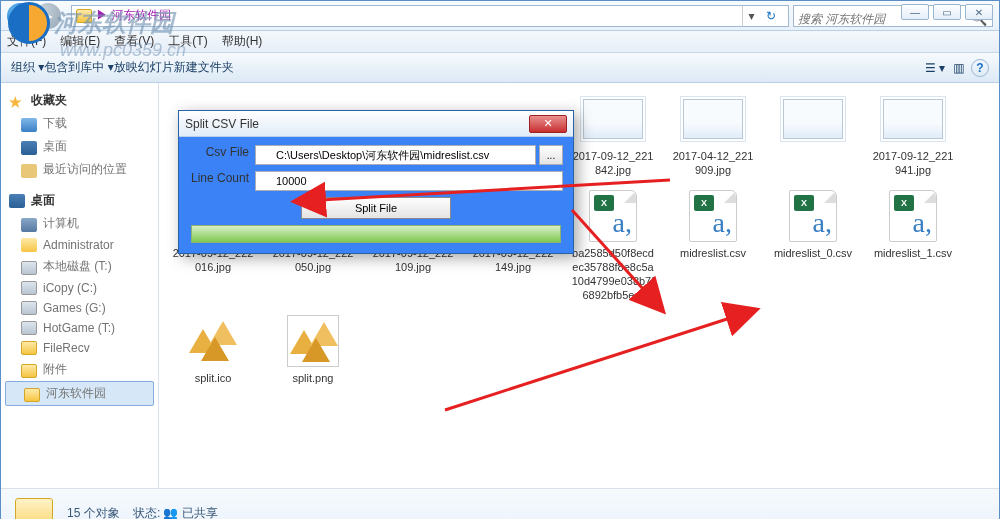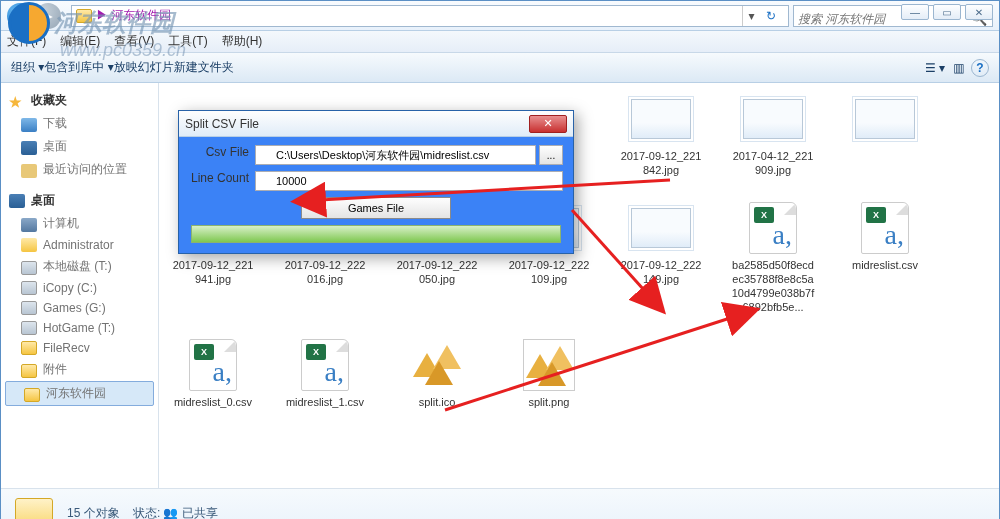--- a/index.html
+++ b/index.html
@@ -36,21 +36,21 @@
 .ico-dl{background:linear-gradient(#7fb8e8,#3a7fc4);border-radius:2px}
 .ico-desk{background:linear-gradient(#4a7fb5,#2a5f95);border-radius:2px}
 .ico-recent{background:#e8c878;border-radius:2px}
 .ico-user{background:linear-gradient(#ffe9a8,#f5c542);border-radius:2px}
 .ico-pc{background:linear-gradient(#8aa8c8,#5478a0);border-radius:2px}
 .ico-drive{background:linear-gradient(#dde5ed,#b8c5d2);border-radius:2px;border:1px solid #999}
 .ico-ctrl{background:linear-gradient(#b8d8a8,#6fa850);border-radius:2px}
 .ico-bin{background:linear-gradient(#d8d8d8,#a8a8a8);border-radius:2px}
 .ico-fold{background:linear-gradient(#ffe9a8,#f5c542);border:1px solid #d4a827;border-radius:2px}
 .content{flex:1;position:relative;padding:10px;overflow:hidden}
-.files{display:flex;flex-wrap:wrap;gap:24px;align-content:flex-start}
+.files{display:flex;flex-wrap:wrap;gap:12px;align-content:flex-start}
 .file{width:88px;display:flex;flex-direction:column;align-items:center;text-align:center;cursor:default}
 .file-ico{width:64px;height:52px;margin-bottom:4px;display:flex;align-items:center;justify-content:center}
 .file-name{font-size:11px;line-height:1.3;color:#333;word-break:break-all;padding:0 2px}
 .thumb-img{width:60px;height:40px;border:1px solid #b8c8d8;background:linear-gradient(#f8fbfe 60%,#e0ecf8);box-shadow:0 0 0 2px #fff,0 0 0 3px #d8e4f0}
 .thumb-csv{width:48px;height:52px;background:#fff;border:1px solid #ccc;position:relative;border-radius:2px 6px 2px 2px}
 .thumb-csv::before{content:"";position:absolute;top:0;right:0;width:12px;height:12px;background:linear-gradient(135deg,#fff 48%,#ddd 52%);border-radius:0 6px 0 0}
 .thumb-csv .xl{position:absolute;top:4px;left:4px;width:20px;height:16px;background:#217346;color:#fff;font-size:9px;font-weight:bold;display:flex;align-items:center;justify-content:center;border-radius:2px}
 .thumb-csv .a{position:absolute;bottom:2px;right:4px;font-size:28px;color:#3a7fc4;font-family:Georgia,serif}
 .thumb-ico{width:52px;height:52px;position:relative}
 .pyramid{position:absolute;width:0;height:0;border-left:14px solid transparent;border-right:14px solid transparent;border-bottom:24px solid #e8b040}
@@ -323,21 +323,21 @@
   <div class="dlg-body">
     <div class="dlg-row">
       <div class="dlg-label">Csv File</div>
       <input class="dlg-input" value="C:\Users\Desktop\河东软件园\midreslist.csv" style="">
       <div class="dlg-browse">...</div>
     </div>
     <div class="dlg-row">
       <div class="dlg-label">Line Count</div>
       <input class="dlg-input" value="10000" style="">
     </div>
-    <div class="dlg-split">Games File</div>
+    <div class="dlg-split">Split File</div>
     <div class="dlg-prog"></div>
   </div>
 </div>
 
 <div class="wm">
   <div class="wm-logo"></div>
   <div class="wm-txt">河东软件园</div>
 </div>
 <div class="wm-url">www.pc0359.cn</div>
 

